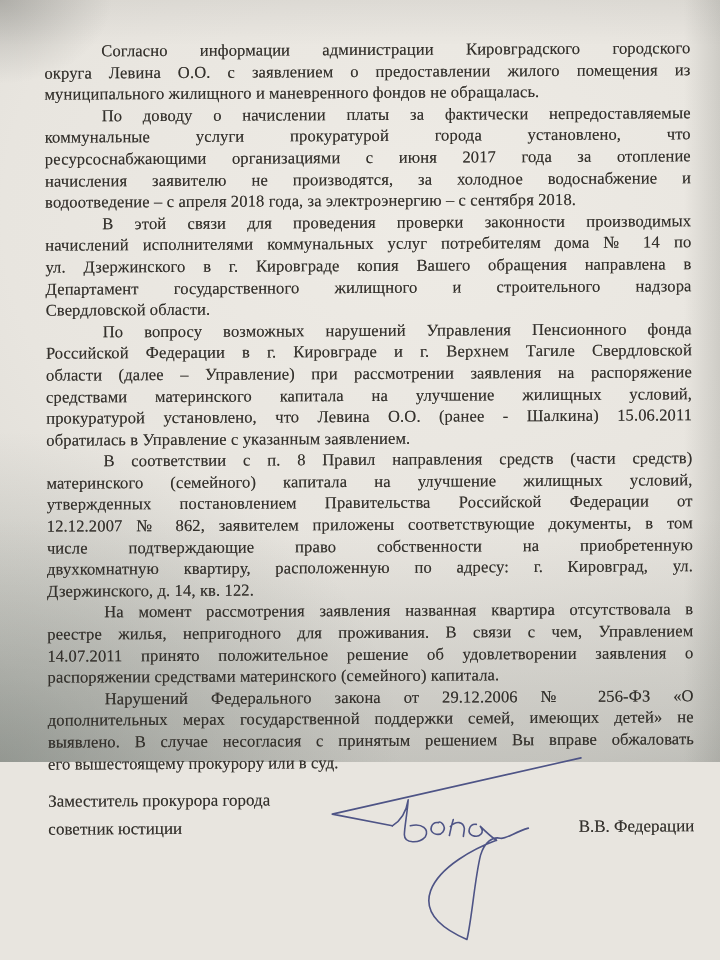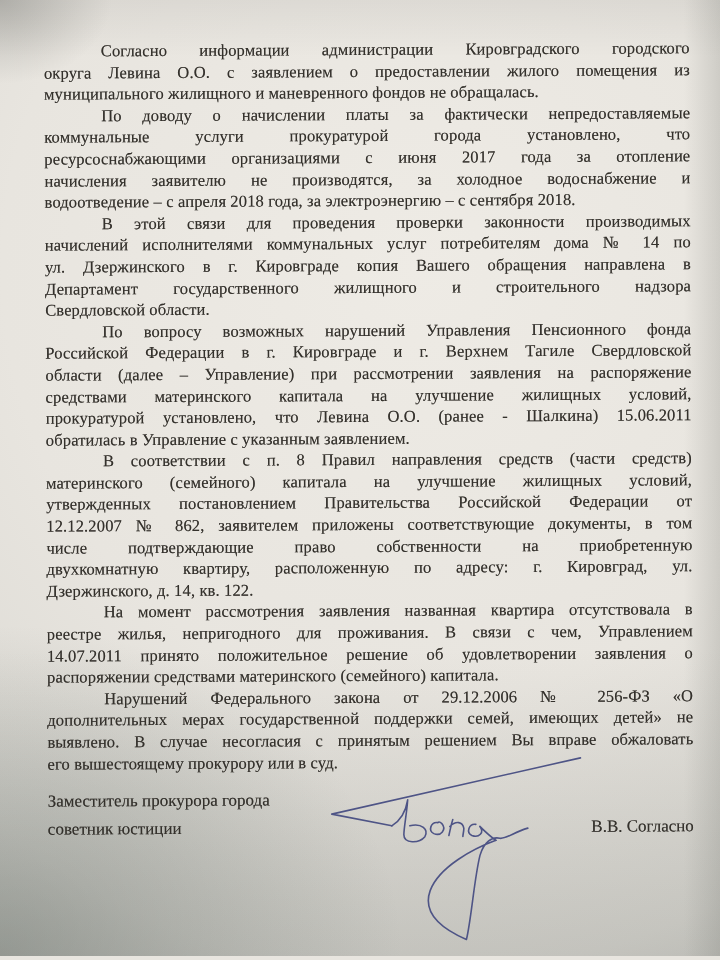--- a/index.html
+++ b/index.html
@@ -2,21 +2,21 @@
 <html lang="ru"><head>
 <meta charset="utf-8">
 <style>
   html,body{margin:0;padding:0;}
   body{
     width:720px;height:960px;overflow:hidden;
     font-family:"Liberation Serif","DejaVu Serif",serif;
     background:#e8e5df;
   }
   .page{
-    position:relative;width:720px;height:956px;
+    position:relative;width:720px;height:762px;
     background:
       radial-gradient(160px 120px at 0% 0%, rgba(70,72,68,0.28), rgba(70,72,68,0) 70%),
       radial-gradient(560px 460px at 0% 100%, rgba(88,98,92,0.38), rgba(88,98,92,0) 72%),
       linear-gradient(to right, rgba(0,0,0,0) 95%, rgba(110,112,106,0.22) 100%),
       linear-gradient(to bottom, rgba(0,0,0,0.06) 0%, rgba(0,0,0,0) 6%, rgba(0,0,0,0) 68%, rgba(95,100,95,0.20) 100%),
       radial-gradient(120% 95% at 58% 28%, #eeebe5 0%, #e8e5df 48%, #dcdad4 78%, #c3c3bd 100%);
   }
   .tilt{position:absolute;inset:0;transform:rotate(-0.3deg);transform-origin:50% 50%;}
   .text-block{
     position:absolute;left:46px;right:28px;top:39px;
@@ -77,21 +77,21 @@
         <div class="line">дополнительных мерах государственной поддержки семей, имеющих детей» не</div>
         <div class="line">выявлено. В случае несогласия с принятым решением Вы вправе обжаловать</div>
         <div class="line last">его вышестоящему прокурору или в суд.</div>
       </div>
 
     <div class="signoff">
       <div class="signoff-left">
         <div>Заместитель прокурора города</div>
         <div>советник юстиции</div>
       </div>
-      <div class="signoff-name">В.В. Согласно</div>
+      <div class="signoff-name">В.В. Федерации</div>
     </div>
 
     <svg class="sig-svg" id="sig" width="300" height="210" viewBox="0 0 300 210" aria-hidden="true">
 
       <path d="M 281,9 L 32,64 L 92,76" stroke="#4e5486"></path>
 
       <path d="M 92,76 C 100,71 106,62 108,50 C 107,64 104,78 104,85 C 104,94 119,94 125,87 C 129,80 122,73 110,76" stroke="#4e5486"></path>
 
       <path d="M 138,73 C 131,72 128,81 134,84 C 141,87 147,80 142,74 C 140,72 139,72 138,73" stroke="#4e5486"></path>
 

